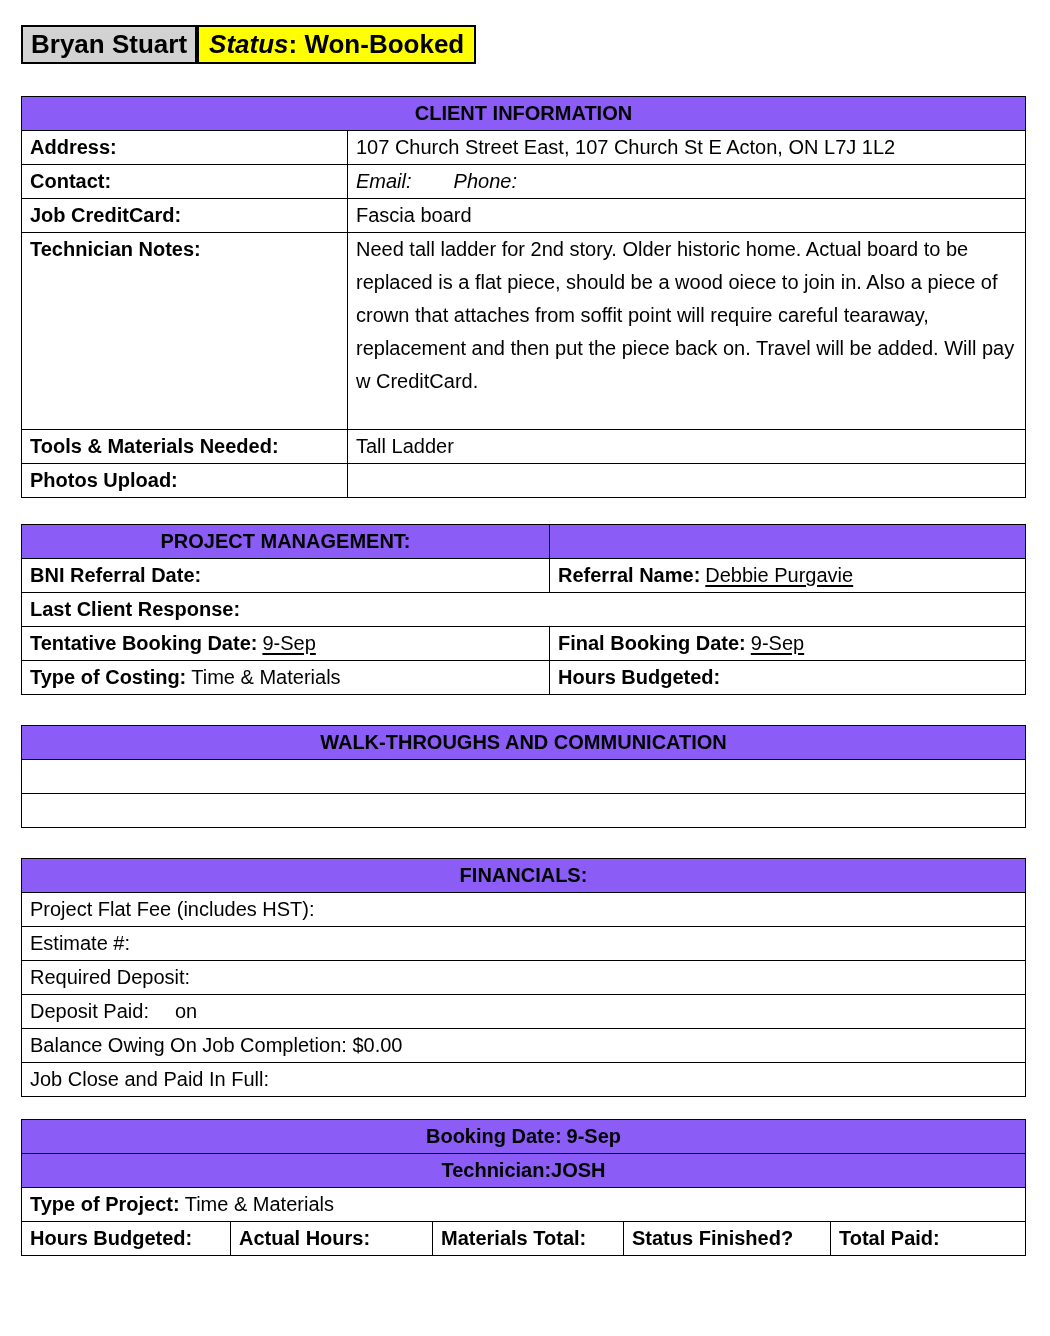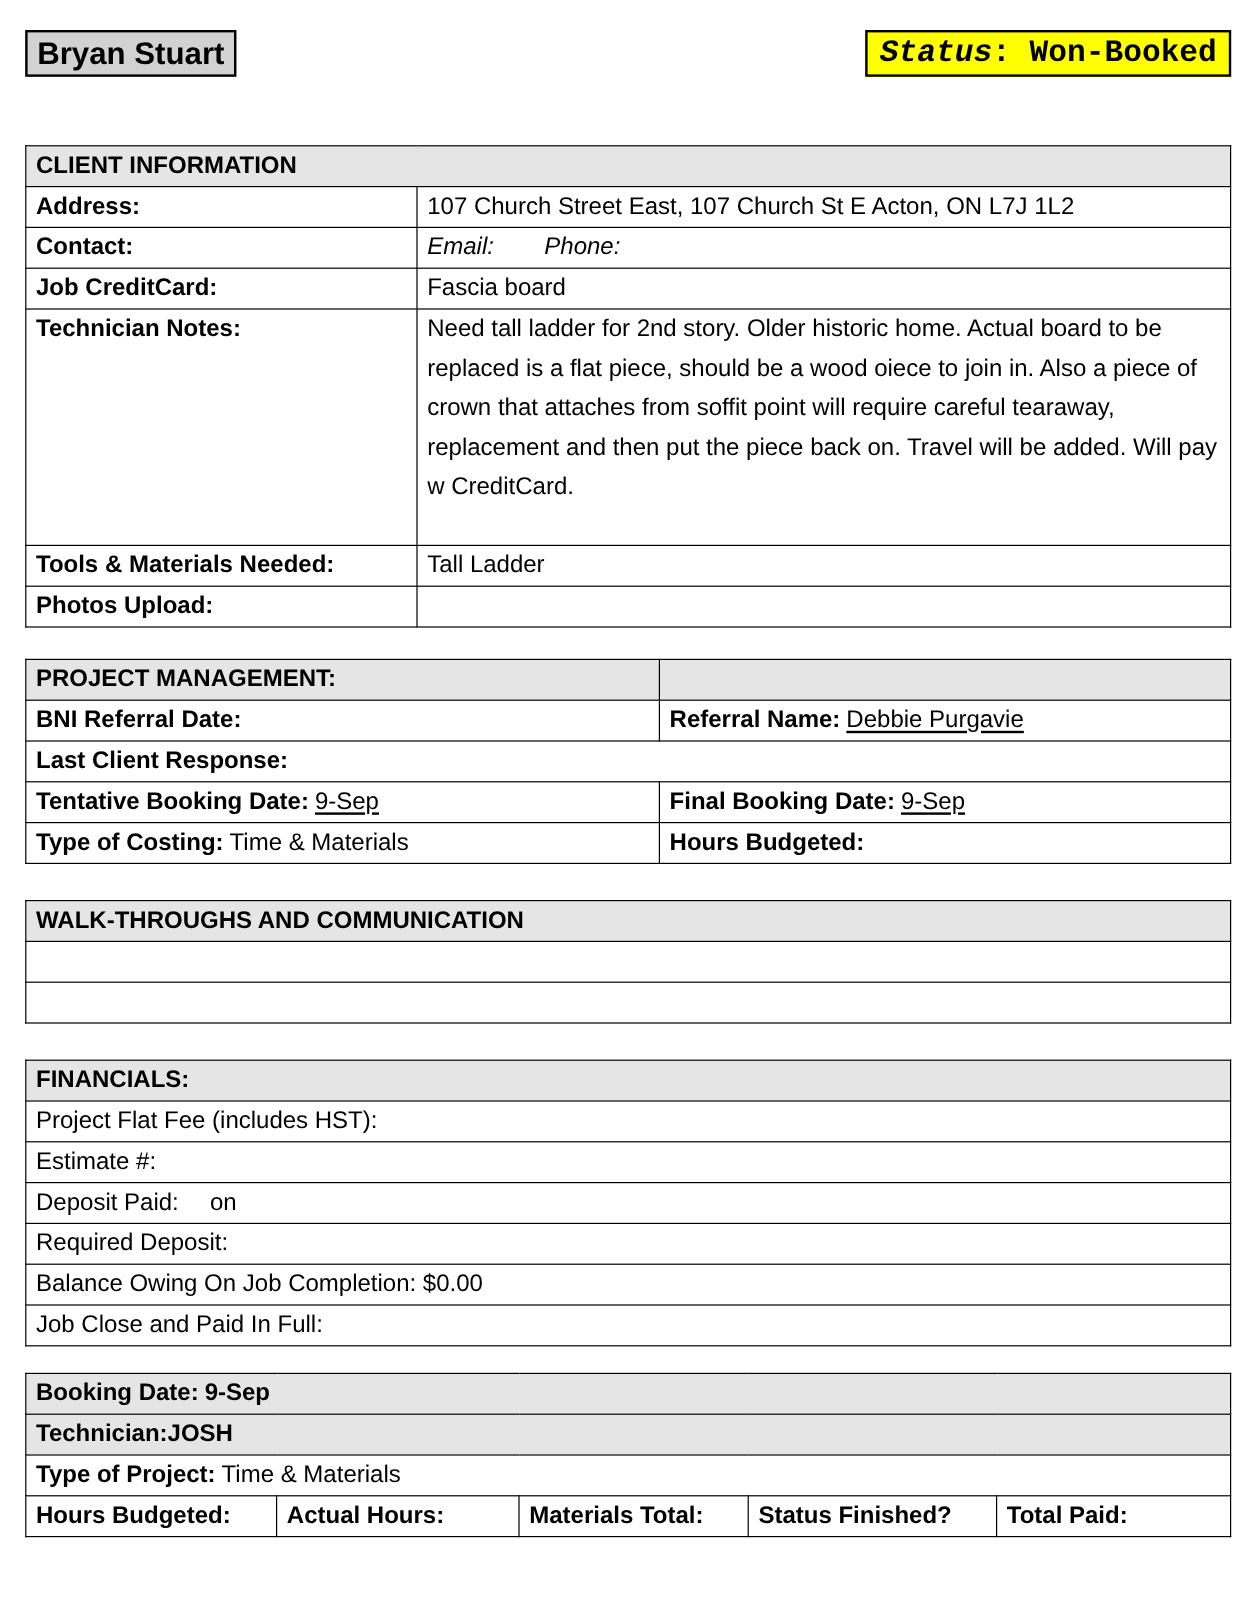--- a/index.html
+++ b/index.html
@@ -8,56 +8,55 @@
     position: relative;
     width: 1050px;
     height: 1336px;
     overflow: hidden;
     background: #fff;
     color: #000;
     font-family: "Liberation Sans", sans-serif;
     padding: 25px 24px 0 21px;
   }
   
-  .topbar { display: flex; justify-content: space-between; align-items: flex-start; margin-bottom: 57px; }
+  .topbar { display: flex; align-items: flex-start; margin-bottom: 32px; }
   .name-box {
     background: #d2d2d2;
     border: 2px solid #000;
     font-weight: bold;
     font-size: 26px;
     line-height: 32px;
     padding: 1px 8px 2px 8px;
   }
   .status-box {
     background: #ffff00;
     border: 2px solid #000;
     font-weight: bold;
     font-size: 26px;
     line-height: 32px;
     padding: 1px 10px 2px 10px;
-    font-family: Liberation Mono, monospace;
   }
   .it { font-style: italic; }
 
   
   table.tbl {
     border-collapse: collapse;
     width: 1005px;
     table-layout: fixed;
   }
   .tbl td {
     border: 1.5px solid #000;
     font-size: 20px;
     line-height: 32px;
     padding: 0 8px;
     vertical-align: top;
     overflow: hidden;
   }
   .tbl tr { height: 34px; }
-  .hdr { background: #e5e5e5; font-weight: bold; }
+  .hdr { background: #8b5cf6; font-weight: bold; text-align: center; }
   .b { font-weight: bold; }
   .u { text-decoration: underline; text-underline-offset: 3px; }
   .val { margin-left: 5px; }
   .gap-lg { margin-left: 42px; }
   .gap-md { margin-left: 26px; }
   .gap-sm { }
 
   .mt-pm { margin-top: 26px; }
   .mt-walk { margin-top: 30px; }
   .mt-fin { margin-top: 30px; }
@@ -181,26 +180,26 @@
         <tr>
       <td class="hdr">FINANCIALS:</td>
     </tr>
     <tr>
       <td>Project Flat Fee (includes HST):</td>
     </tr>
     <tr>
       <td>Estimate #:</td>
     </tr>
     <tr>
+      <td>Required Deposit:</td>
+    </tr>
+    <tr>
       <td>
         <span>Deposit Paid:</span><span class="gap-md">on</span>
       </td>
-    </tr>
-    <tr>
-      <td>Required Deposit:</td>
     </tr>
     <tr>
       <td>Balance Owing On Job Completion: $0.00</td>
     </tr>
     <tr>
       <td>Job Close and Paid In Full:</td>
     </tr>
   </tbody>
     </table>
 

